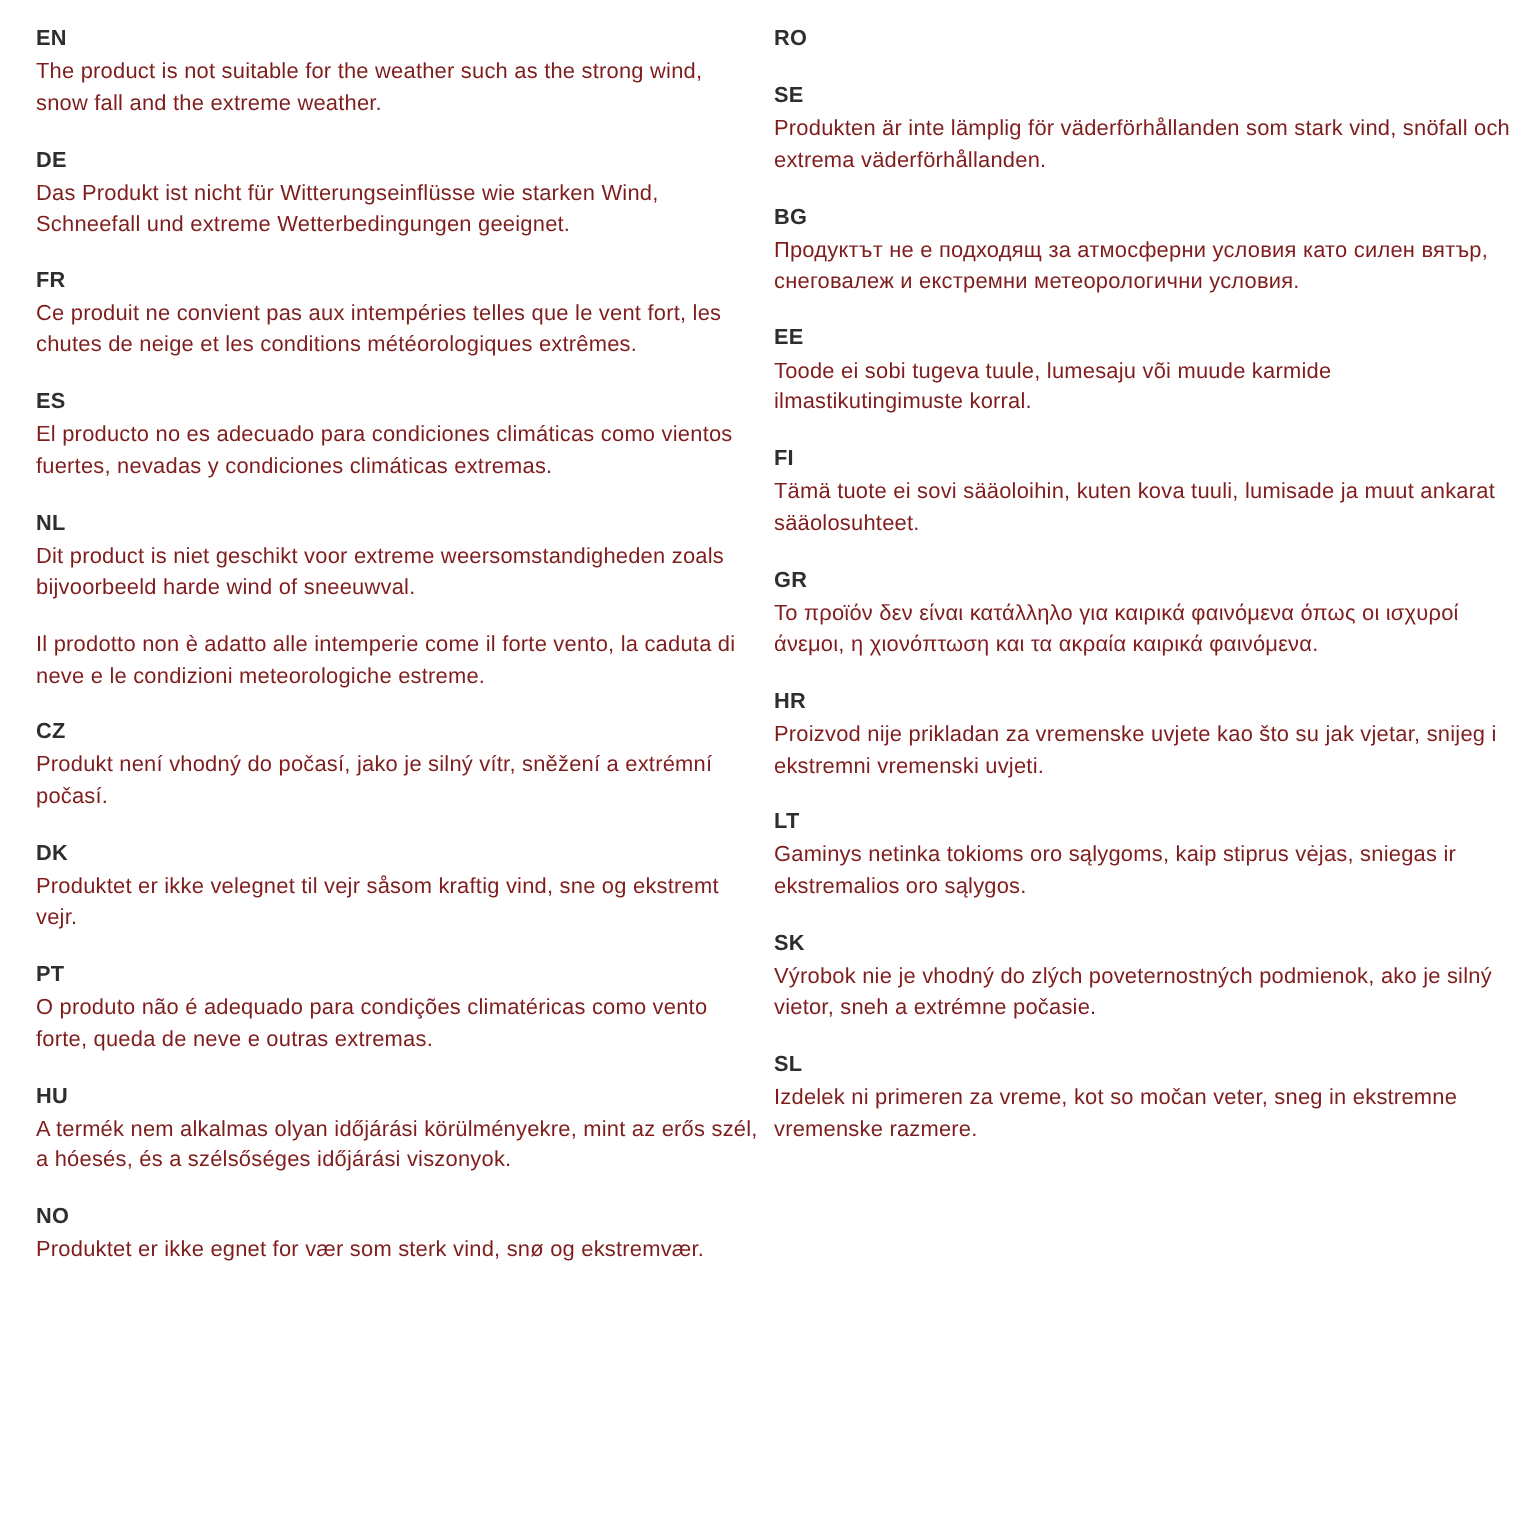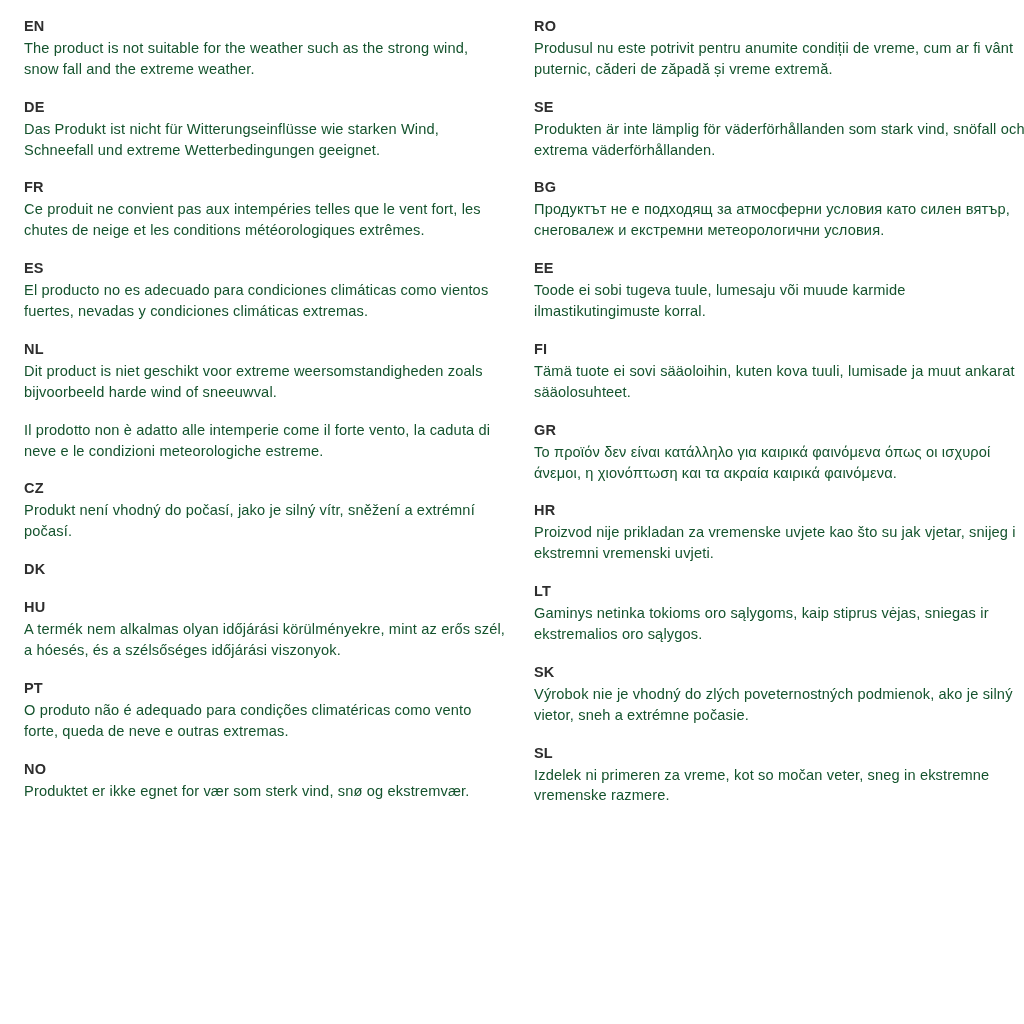--- a/index.html
+++ b/index.html
@@ -14,42 +14,42 @@
     color: #3d3d3d;
     overflow: hidden;
   }
   .page {
     box-sizing: border-box;
     width: 1024px;
     height: 1024px;
     padding: 16px 16px 10px 24px;
     display: grid;
     grid-template-columns: 482px 492px;
-    column-gap: 28px;
+    column-gap: 10px;
     align-items: start;
   }
   .column {
     display: block;
   }
   .entry {
     margin-bottom: 17px;
   }
   .code {
     font-weight: bold;
     font-size: 14.5px;
     line-height: 1.45;
     color: #2e2e2e;
     letter-spacing: 0.2px;
     margin-bottom: 1px;
   }
   .text {
     font-size: 14.6px;
     line-height: 1.43;
     letter-spacing: 0.15px;
-    color: #14532d;
+    color: #7f1d1d;
   }
 </style>
 </head>
 <body>
 
 <div class="page">
 
   <div class="column">
     <div class="entry">
       <div class="code">EN</div>
@@ -73,39 +73,39 @@
     </div>
     <div class="entry">
       <div class="text">Il prodotto non è adatto alle intemperie come il forte vento, la caduta di neve e le condizioni meteorologiche estreme.</div>
     </div>
     <div class="entry">
       <div class="code">CZ</div>
       <div class="text">Produkt není vhodný do počasí, jako je silný vítr, sněžení a extrémní počasí.</div>
     </div>
     <div class="entry">
       <div class="code">DK</div>
+      <div class="text">Produktet er ikke velegnet til vejr såsom kraftig vind, sne og ekstremt vejr.</div>
+    </div>
+    <div class="entry">
+      <div class="code">PT</div>
+      <div class="text">O produto não é adequado para condições climatéricas como vento forte, queda de neve e outras extremas.</div>
     </div>
     <div class="entry">
       <div class="code">HU</div>
       <div class="text">A termék nem alkalmas olyan időjárási körülményekre, mint az erős szél, a hóesés, és a szélsőséges időjárási viszonyok.</div>
-    </div>
-    <div class="entry">
-      <div class="code">PT</div>
-      <div class="text">O produto não é adequado para condições climatéricas como vento forte, queda de neve e outras extremas.</div>
     </div>
     <div class="entry">
       <div class="code">NO</div>
       <div class="text">Produktet er ikke egnet for vær som sterk vind, snø og ekstremvær.</div>
     </div>
   </div>
 
   <div class="column">
     <div class="entry">
       <div class="code">RO</div>
-      <div class="text">Produsul nu este potrivit pentru anumite condiții de vreme, cum ar fi vânt puternic, căderi de zăpadă și vreme extremă.</div>
     </div>
     <div class="entry">
       <div class="code">SE</div>
       <div class="text">Produkten är inte lämplig för väderförhållanden som stark vind, snöfall och extrema väderförhållanden.</div>
     </div>
     <div class="entry">
       <div class="code">BG</div>
       <div class="text">Продуктът не е подходящ за атмосферни условия като силен вятър, снеговалеж и екстремни метеорологични условия.</div>
     </div>
     <div class="entry">

